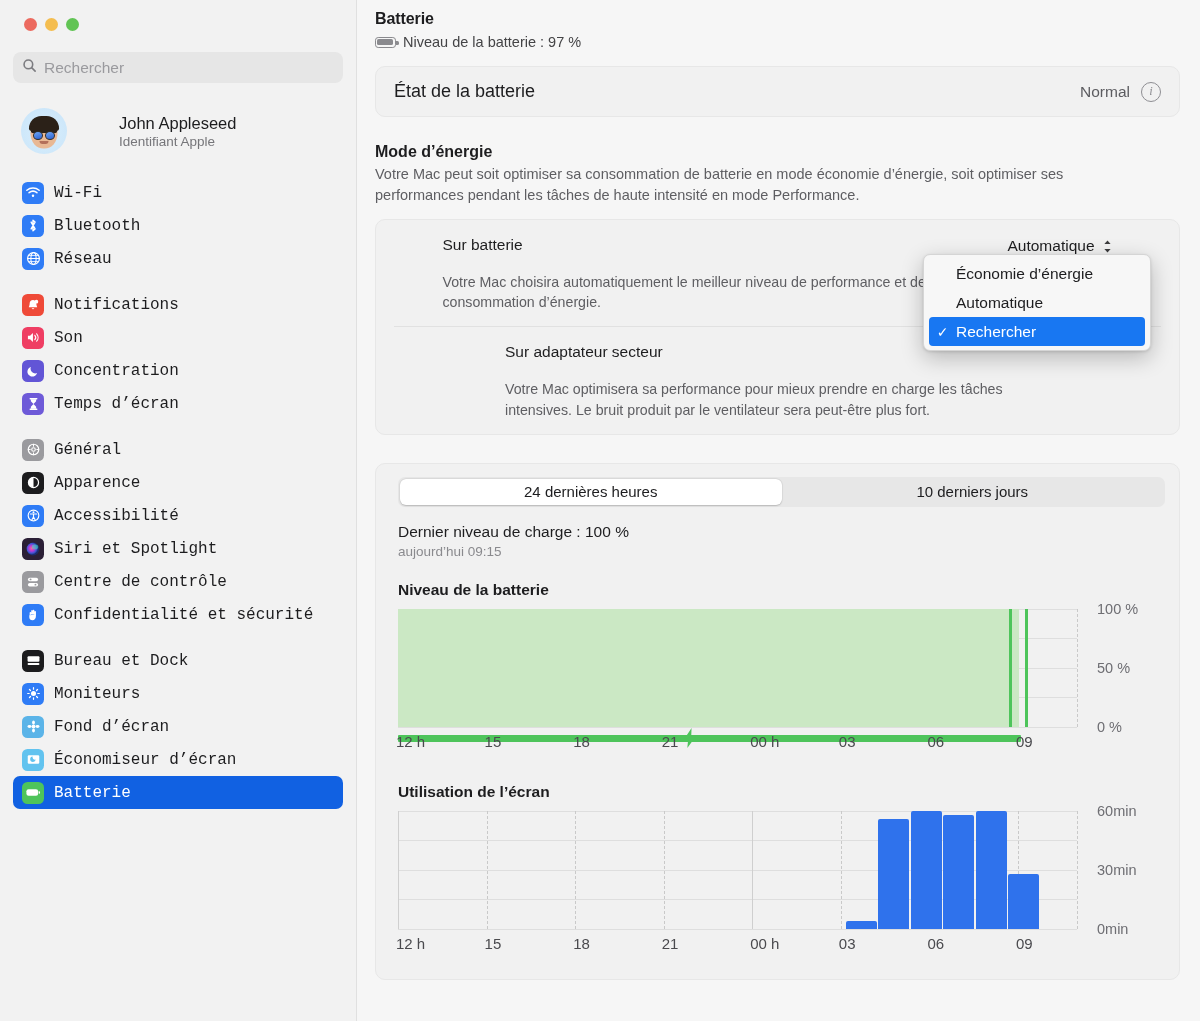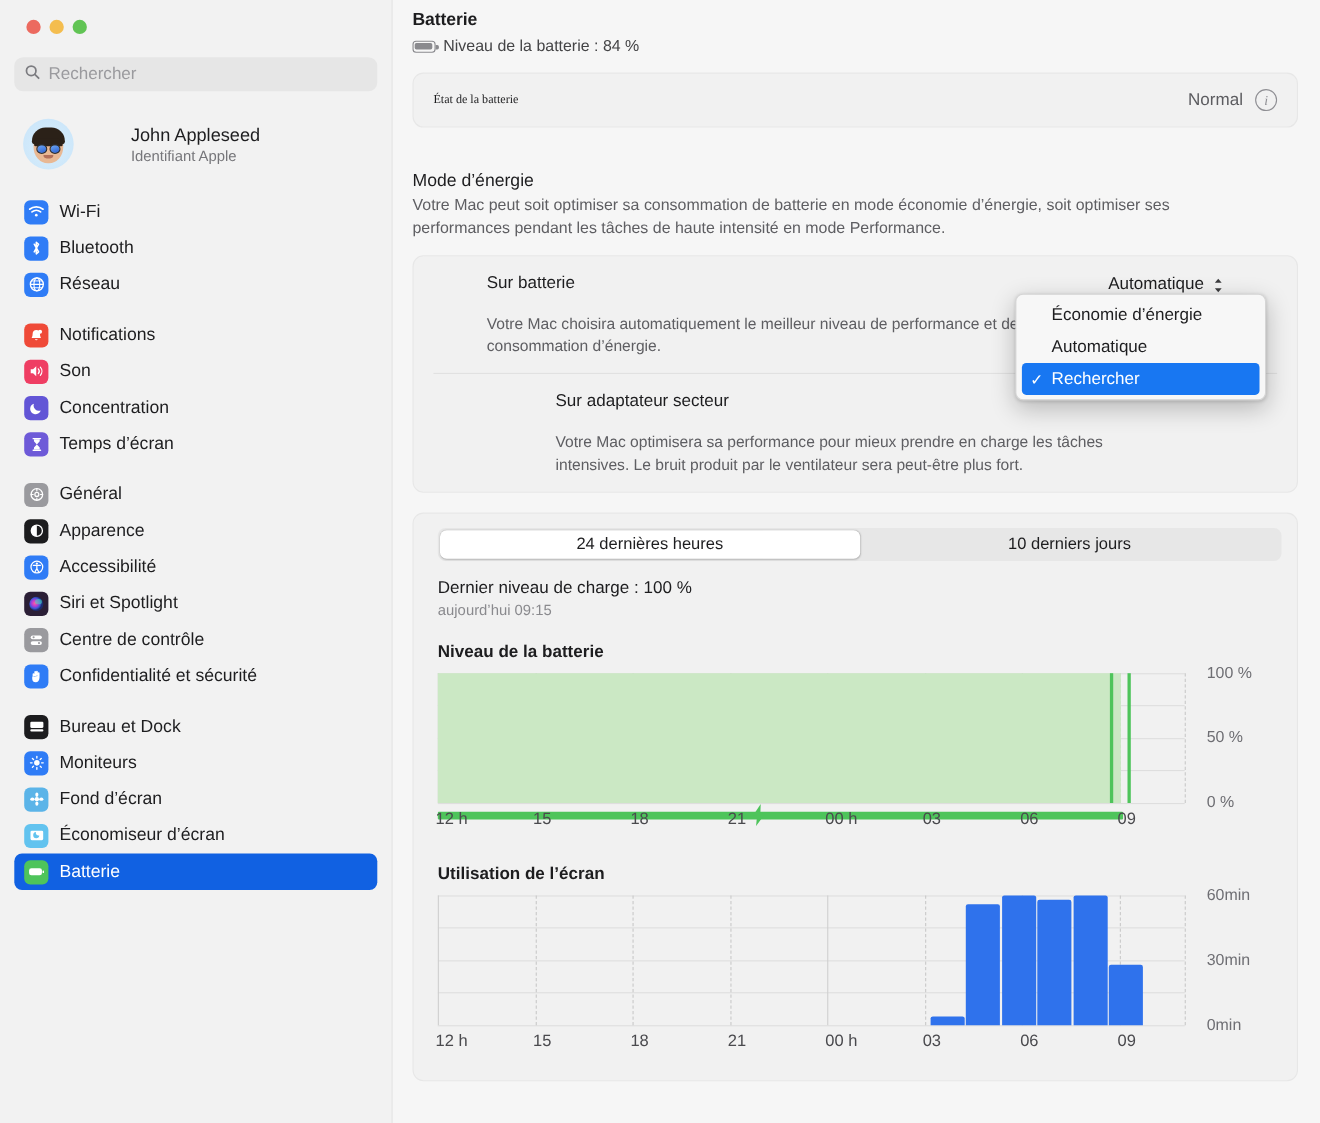--- a/index.html
+++ b/index.html
@@ -78,21 +78,21 @@
   }
   .av-mouth{
     position:absolute; left:50%; top:71%; transform:translateX(-50%);
     width:9px;height:3px;border-radius:0 0 6px 6px;background:#b3705a;
   }
   .profile-text { display:flex; flex-direction:column; gap:1px; min-width:0;margin-left:40px; }
   .profile-name { font-size:16.5px; color:#1d1d1f; }
   .profile-sub { font-size:13.5px; color:#76767a; }
 
   .nav { margin-top:10px; }
-  .nav-group { margin-bottom:13px; }
+  .nav-group { margin-bottom:13px;font-family:Liberation Mono, monospace; }
   .nav-item {
     display:flex; align-items:center; gap:10px;
     height:33px; padding:0 9px;
     border-radius:7px; cursor:default;
     font-size:16px; color:#1d1d1f;
     white-space:nowrap;
   }
   .nav-item.selected { background:#1161e2; color:#fff; }
   .nav-ic {
     width:22px; height:22px; border-radius:5.5px;
@@ -130,31 +130,31 @@
   .card {
     background:#f1f1f1;
     border:1px solid #e7e7e7;
     border-radius:10px;
     margin-top:16px;
   }
   .row {
     display:flex; align-items:center; justify-content:space-between;
     padding:14px 18px; min-height:48px;
   }
-  .row-label { font-size:11px;font-family:Liberation Serif, serif; }
+  .row-label { font-size:18px; }
   .row-right { display:flex; align-items:center; gap:11px; font-size:15.5px; color:#5c5c60; }
   .info-ic {
     width:20px; height:20px; border-radius:50%;
     border:1.4px solid #8e8e93; color:#8e8e93;
     font-size:12.5px; font-style:italic; font-family:"Liberation Serif", serif;
     display:flex; align-items:center; justify-content:center;
     cursor:default;
   }
 
-  .section-title { font-size:16px; font-weight:normal; margin-top:40px; }
+  .section-title { font-size:16px; font-weight:bold; margin-top:26px; }
   .section-desc {
     font-size:14.5px; color:#5e5e62; line-height:1.42;
     margin-top:3px; max-width:760px;
   }
 
   .pref-row { padding:16px 18px 14px 18px; position:relative; }
   .pref-top { display:flex; align-items:flex-start; justify-content:center; gap:20px; }
   .pref-label { font-size:15.5px; }
   .pref-desc { font-size:14.2px; color:#5e5e62; line-height:1.42; margin-top:18px; max-width:545px; }
   .divider { height:1px; background:#e1e1e1; margin:0 18px; }
@@ -182,21 +182,21 @@
   .menu-item {
     display:flex; align-items:center; gap:6px;
     height:29px; padding:0 6px;
     border-radius:4px; font-size:15.5px;
     color:#1d1d1f; cursor:default; white-space:nowrap;
   }
   .menu-item .check { width:15px; display:inline-block; text-align:center; font-size:14px; }
   .menu-item.selected { background:#1877f2; color:#fff; }
 
   
-  .tabs-card { margin-top:18px; padding:13px 14px 16px 22px; }
+  .tabs-card { margin-top:28px; padding:13px 14px 16px 22px; }
   .seg {
     display:flex; height:30px;
     background:#e7e7e7; border-radius:7px; padding:2px; gap:0;
   }
   .seg-item {
     flex:1; display:flex; align-items:center; justify-content:center;
     font-size:15px; color:#1d1d1f; border-radius:6px; cursor:default;
   }
   .seg-item.active {
     background:#fff;
@@ -481,21 +481,21 @@
   </div>
 
   <div class="main">
 
     <div class="page-head">
       <div class="page-title">Batterie</div>
       <div class="page-sub">
         <span class="batt-glyph">
             <span class="batt-fill"></span>
           </span>
-        <span>Niveau de la batterie : 84 %</span>
+        <span>Niveau de la batterie : 97 %</span>
       </div>
     </div>
 
     <div class="card">
       <div class="row">
         <span class="row-label">État de la batterie</span>
         <span class="row-right">
           <span>Normal</span>
           <span class="info-ic">i</span>
         </span>

